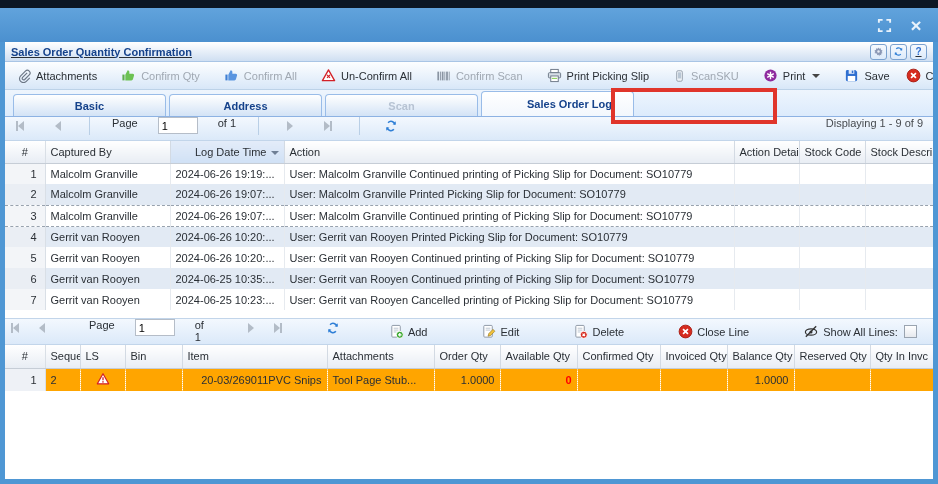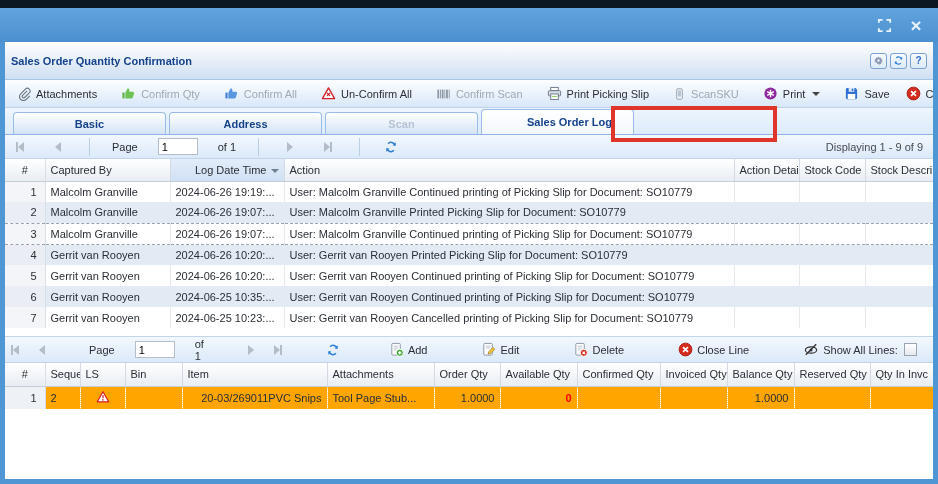--- a/index.html
+++ b/index.html
@@ -9,41 +9,41 @@
 
   
   .top-strip { height:8px; background:#0c1724; }
   .titlebar { height:34px; background:linear-gradient(#61a3dc,#4b90cf); display:flex; align-items:center; justify-content:flex-end; padding-right:12px; gap:12px; }
   .tb-btn { width:20px; height:20px; display:flex; align-items:center; justify-content:center; color:#e9f2fb; cursor:default; }
   .tb-close { font-size:19px; font-weight:bold; line-height:1; }
 
   
   .body { flex:1; border-left:5px solid #4f97d4; border-right:5px solid #4f97d4; border-bottom:5px solid #4f97d4; background:#fff; position:relative; display:flex; flex-direction:column; overflow:hidden; }
 
-  .panel-header { height:38px; background:linear-gradient(#ffffff,#cfdff2); border-bottom:1px solid #a9c5e5; display:flex; align-items:center; padding:0 6px; }
+  .panel-header { height:20px; background:linear-gradient(#ffffff,#cfdff2); border-bottom:1px solid #a9c5e5; display:flex; align-items:center; padding:0 6px;text-decoration:underline; }
   .panel-title { color:#15428b; font-weight:bold; }
   .ph-tools { margin-left:auto; display:flex; gap:3px; }
   .ph-btn { width:17px; height:16px; border:1px solid #7ba2cf; border-radius:3px; background:linear-gradient(#f6fafe,#dceafa); display:flex; align-items:center; justify-content:center; font-size:10px; color:#2f6fd0; font-weight:bold; }
 
   .toolbar { height:28px; background:linear-gradient(#fdfeff,#d8e7f8); border-bottom:1px solid #bcd2e8; display:flex; align-items:center; padding:0 6px; gap:4px; }
   .t-item { display:flex; align-items:center; gap:5px; padding:2px 6px; border-radius:3px; white-space:nowrap; }
   .t-item.disabled .t-label { color:#a0a8b2; }
   .t-sep { width:1px; height:18px; background:#b9cfe6; margin:0 2px; }
   .caret { width:0; height:0; border-left:4px solid transparent; border-right:4px solid transparent; border-top:4px solid #444; margin-left:2px; }
   .t-close { margin-left:auto; }
 
   
   .tabstrip { height:27px; background:linear-gradient(#eef5fd,#dcebfc); border-bottom:1px solid #8db2e3; display:flex; align-items:flex-end; padding:3px 0 0 8px; gap:3px; position:relative; }
   .tab { width:153px; height:22px; border:1px solid #99bce8; border-bottom:none; border-radius:4px 4px 0 0; background:linear-gradient(#ffffff,#d3e3f6); color:#15428b; font-weight:bold; display:flex; align-items:center; justify-content:center; }
   .tab.disabled { color:#b7c3d3; }
   .tab.active { height:25px; background:linear-gradient(#ffffff,#f2f7fd);padding-left:24px; }
   .annotation-box { position:absolute; left:606px; top:-2px; width:166px; height:36px; border:4px solid #e0352b; z-index:10; pointer-events:none; }
 
   
-  .pager { height:24px; background:linear-gradient(#f3f8fe,#dbe9f9); border-bottom:1px solid #c2d5ea; display:flex; align-items:center; padding:0 6px; gap:20px; }
+  .pager { height:24px; background:linear-gradient(#f3f8fe,#dbe9f9); border-bottom:1px solid #c2d5ea; display:flex; padding:0 6px; gap:20px; }
   .pager2 { height:27px; border-top:1px solid #c2d5ea; }
   .pg-btn { display:flex; align-items:center; justify-content:center; width:18px; height:18px; }
   .arr { width:0; height:0; border-top:5px solid transparent; border-bottom:5px solid transparent; }
   .arr-l { border-right:6px solid #b3bcc7; }
   .arr-r { border-left:6px solid #b3bcc7; }
   .bar { width:2px; height:10px; background:#b3bcc7; }
   .page-input { width:40px; height:17px; border:1px solid #b5bdc8; font-size:11px; padding:0 3px; font-family:"Liberation Sans",sans-serif; }
   .displaying { margin-left:auto; color:#474b50; padding-right:4px; }
   .pg-label { color:#2a2f35; }
   .pg-item { display:flex; align-items:center; gap:4px; padding:1px 5px; white-space:nowrap; }

